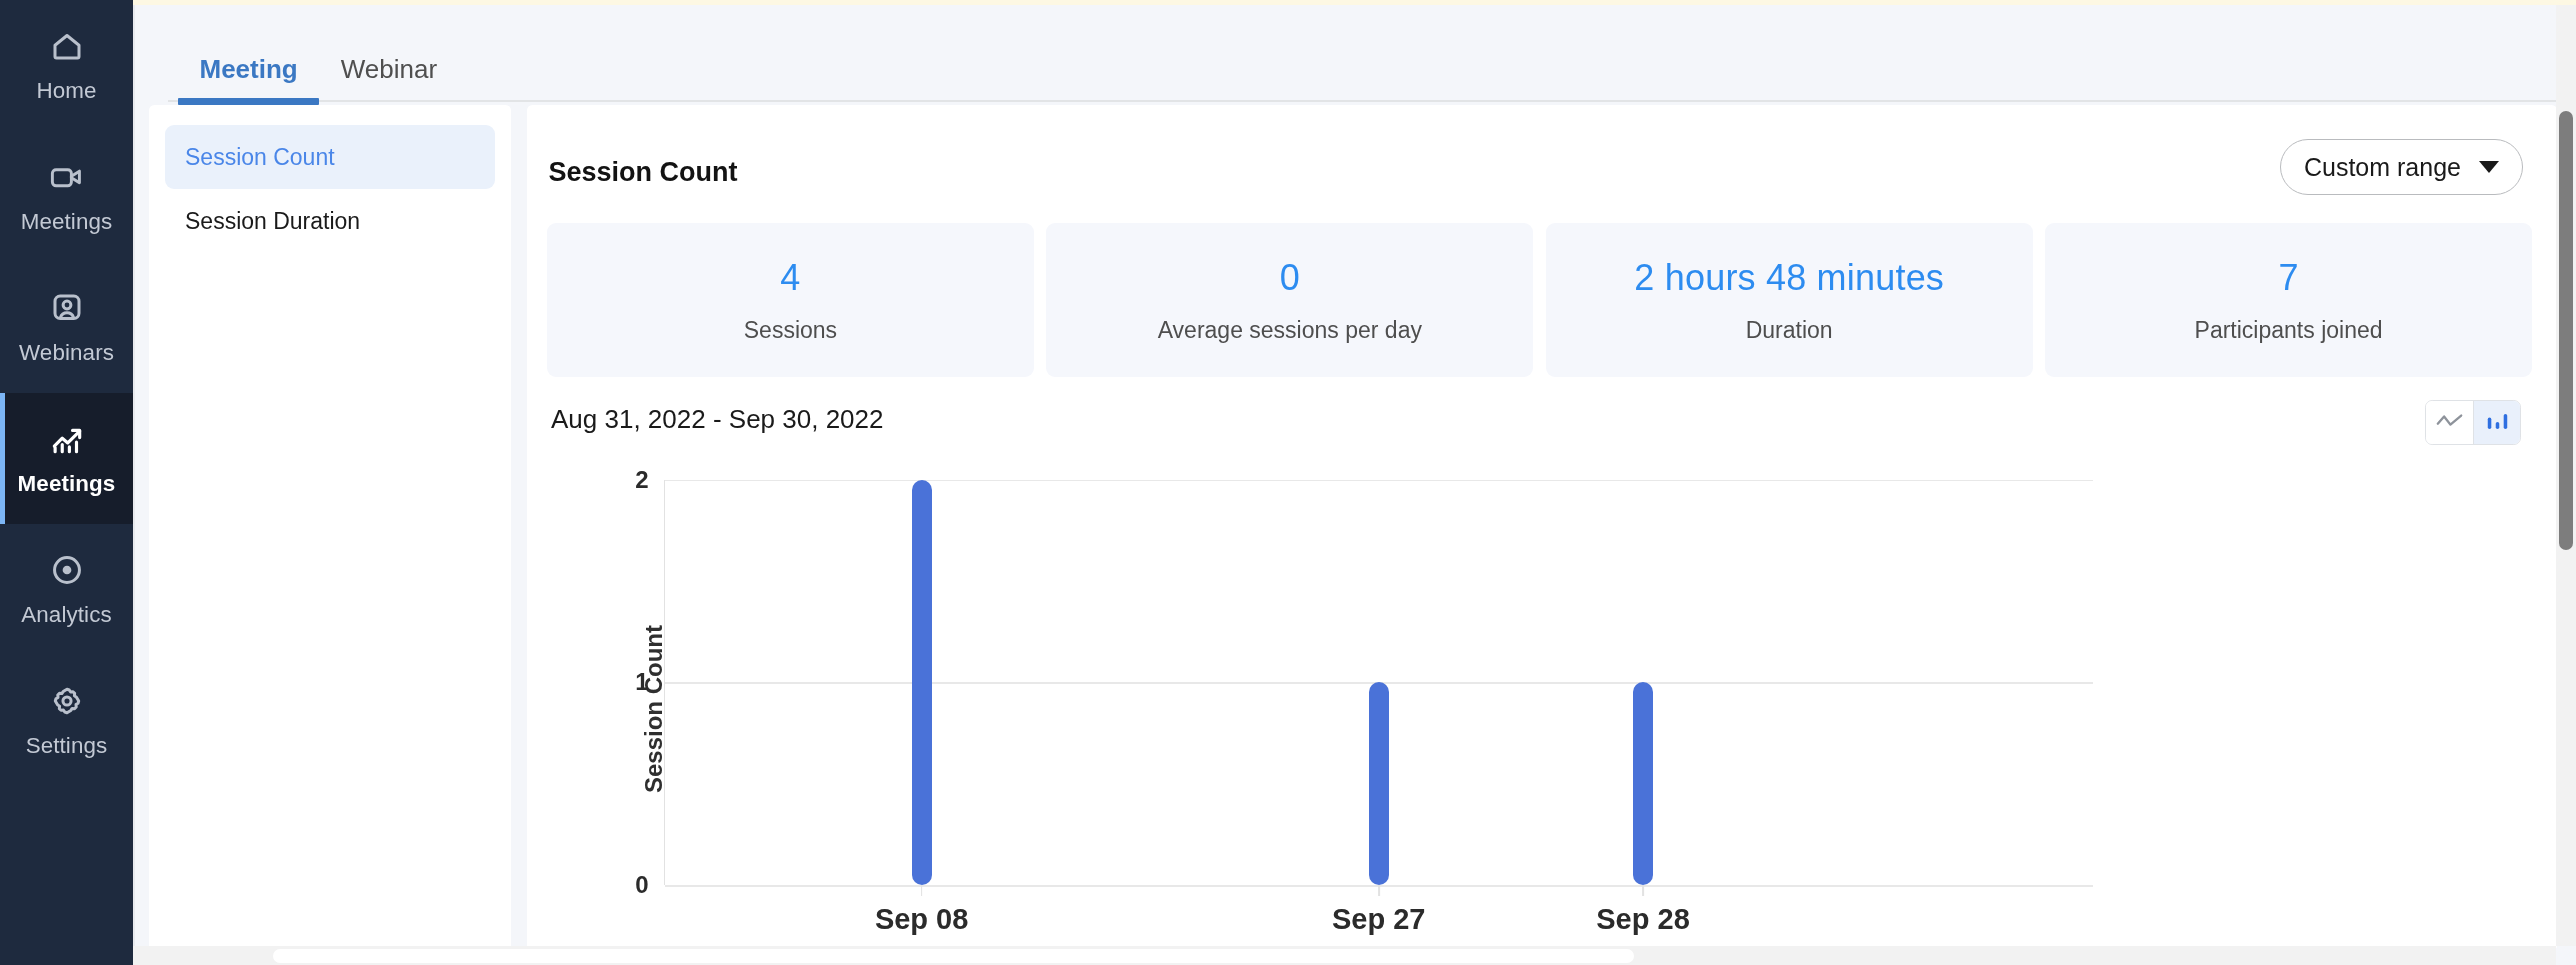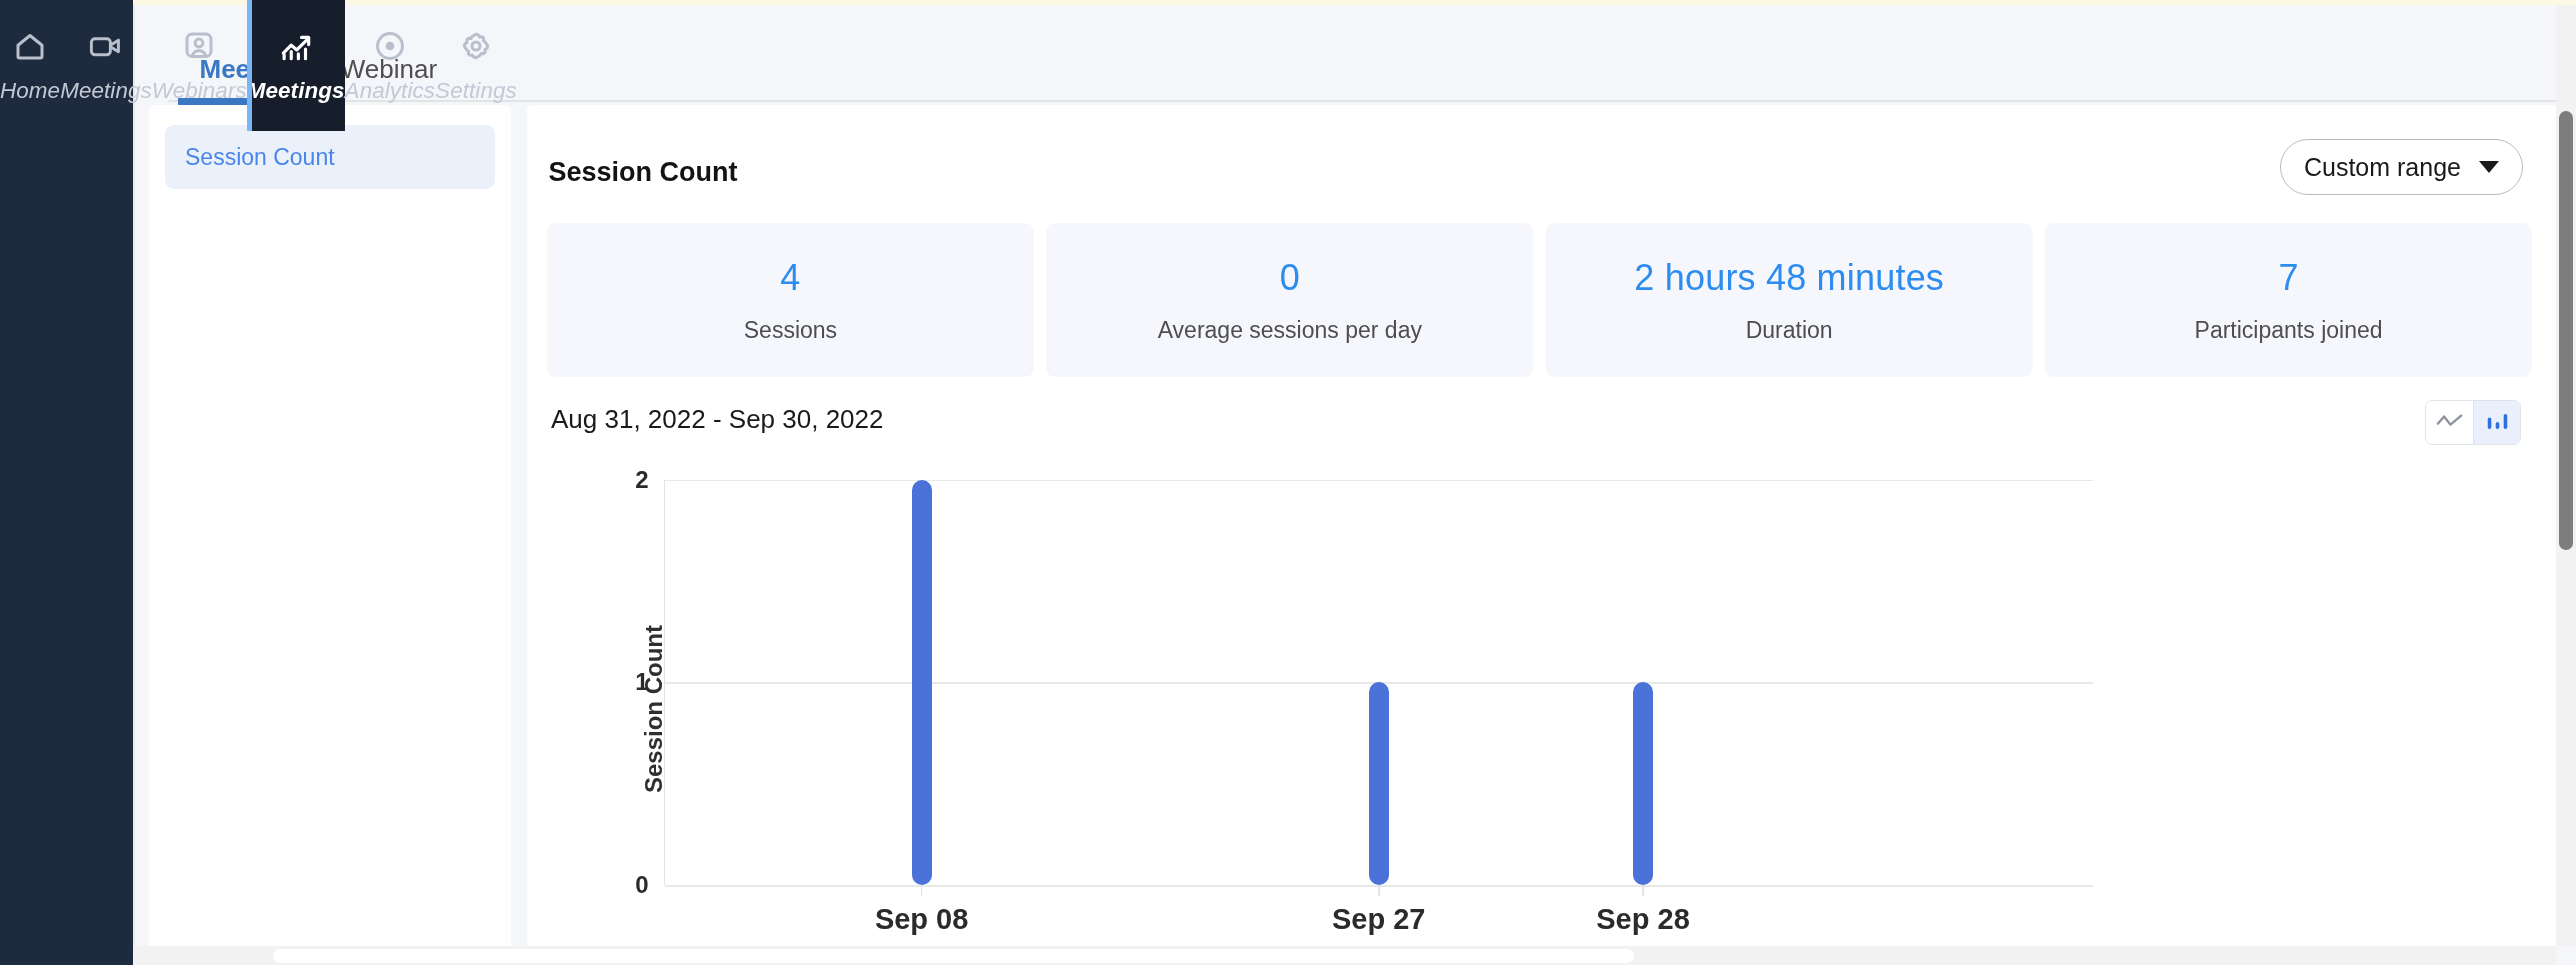--- a/index.html
+++ b/index.html
@@ -15,23 +15,22 @@
   
   .top-strip {
     position: absolute; left: 0; top: 0; width: 2576px; height: 4.5px;
     background: #fdf8e3;
   }
 
   
   .rail {
     position: absolute; left: 0; top: 0; width: 133px; height: 966px;
     background: #1e2a3e;
-    display: flex; flex-direction: row; align-items: stretch;
+    display: flex; flex-direction: column; align-items: stretch;
     z-index: 5;
-    font-style: italic;
   }
   .rail-item {
     position: relative;
     height: 131px;
     display: flex; flex-direction: column;
     align-items: center; justify-content: center;
     gap: 12.5px;
     color: #b9c0cc;
     cursor: pointer;
     flex: none;
@@ -289,20 +288,23 @@
       <div class="tab">
         <span>Webinar</span>
       </div>
     </div>
   </div>
 
   <aside class="subnav">
     <div class="subnav-item active">
       <span>Session Count</span>
     </div>
+    <div class="subnav-item">
+      <span>Session Duration</span>
+    </div>
   </aside>
 
   <section class="main">
 
     <h1 class="main-title">Session Count</h1>
 
     <div class="range-btn">
       <span>Custom range</span>
       <span class="caret"></span>
     </div>

